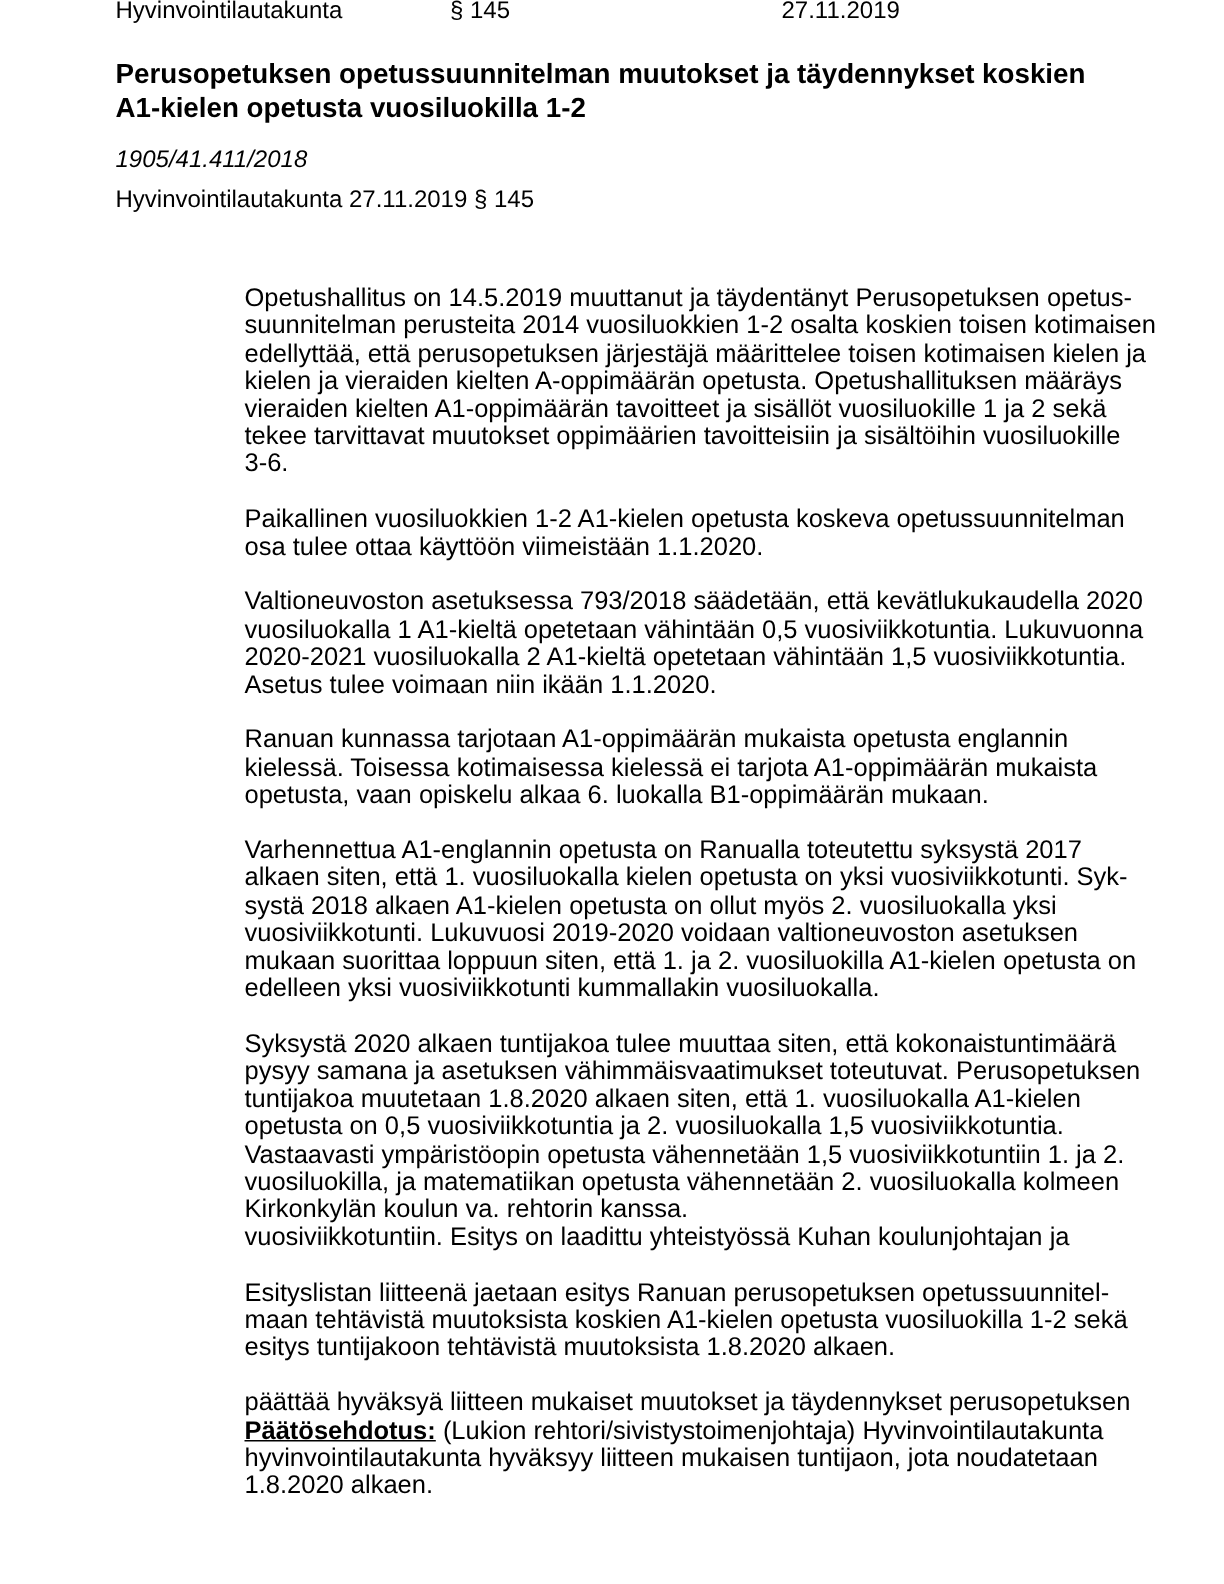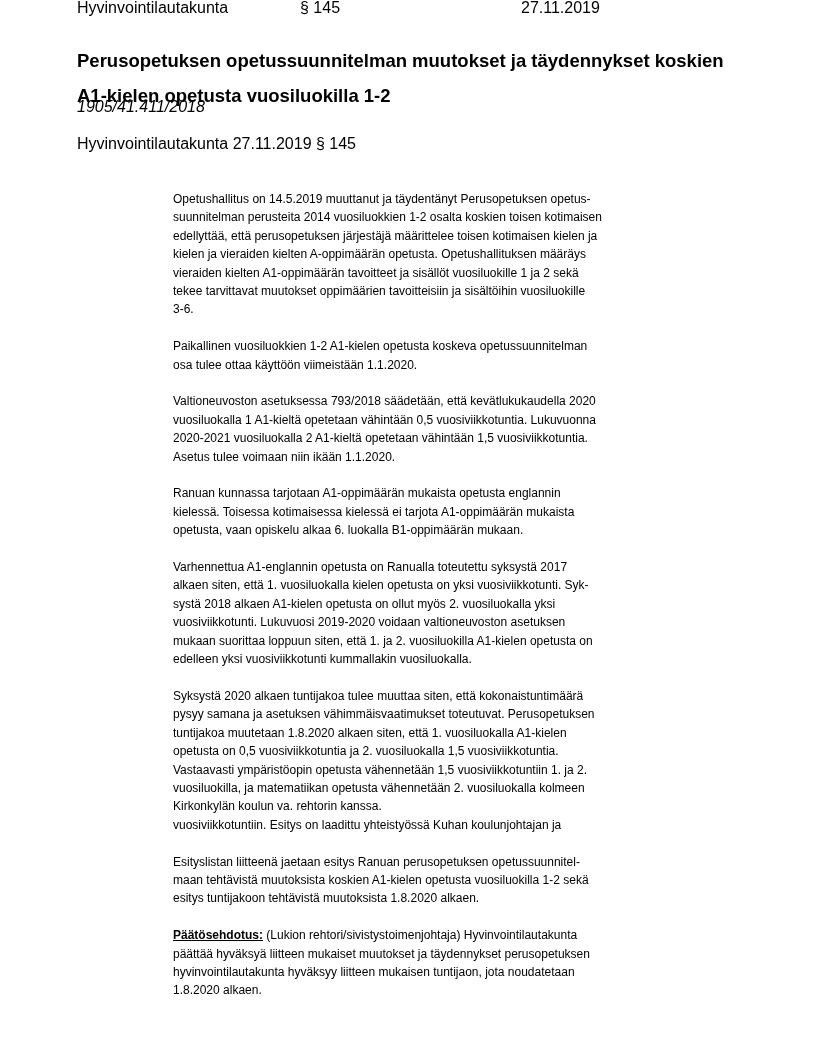--- a/index.html
+++ b/index.html
@@ -8,27 +8,27 @@
     font-family: "Liberation Sans", sans-serif; color: #000;
   }
   .hdr { position: absolute; top: -2px; font-size: 16px; line-height: 20px; }
   #hdr-board { left: 77px; }
   #hdr-section { left: 300px; }
   #hdr-date { left: 521px; }
   .title {
     position: absolute; left: 77px; top: 37px; width: 720px;
     font-size: 18.5px; font-weight: bold; line-height: 23px;
   }
-  .title div { white-space: nowrap; margin-top: 12px; }
+  .title div { white-space: nowrap; }
   .meta { position: absolute; left: 77px; font-size: 16px; line-height: 20px; white-space: nowrap; }
   #diary { top: 97px; font-style: italic; }
-  #meeting { top: 134px; }
+  #meeting { top: 124px; }
   .body {
-    position: absolute; left: 173px; top: 190px; width: 600px;
-    font-size: 12px; line-height: 18.4px;
+    position: absolute; left: 163px; top: 190px; width: 600px;
+    font-size: 17px; line-height: 18.4px;
   }
   .para { margin: 0 0 18.4px 0; }
   .para .ln { display: block; white-space: nowrap; }
   .lbl { font-weight: bold; text-decoration: underline; }
 </style>
 </head>
 <body>
 
 <div id="hdr-board" class="hdr">Hyvinvointilautakunta</div>
 <div id="hdr-section" class="hdr">§ 145</div>
@@ -86,18 +86,18 @@
         <span class="ln">Kirkonkylän koulun va. rehtorin kanssa.</span>
         <span class="ln">vuosiviikkotuntiin. Esitys on laadittu yhteistyössä Kuhan koulunjohtajan ja</span>
       </div>
       <div class="para">
         <span class="ln">Esityslistan liitteenä jaetaan esitys Ranuan perusopetuksen opetussuunnitel-</span>
         <span class="ln">maan tehtävistä muutoksista koskien A1-kielen opetusta vuosiluokilla 1-2 sekä</span>
         <span class="ln">esitys tuntijakoon tehtävistä muutoksista 1.8.2020 alkaen.</span>
       </div>
     </div>
   <div class="para">
+    <span class="ln">päättää hyväksyä liitteen mukaiset muutokset ja täydennykset perusopetuksen</span>
     <span class="ln"><span class="lbl">Päätösehdotus:</span><span> (Lukion rehtori/sivistystoimenjohtaja) Hyvinvointilautakunta</span></span>
-    <span class="ln">päättää hyväksyä liitteen mukaiset muutokset ja täydennykset perusopetuksen</span>
     <span class="ln">hyvinvointilautakunta hyväksyy liitteen mukaisen tuntijaon, jota noudatetaan</span>
     <span class="ln">1.8.2020 alkaen.</span>
   </div>
 </div>
 
 </body></html>

